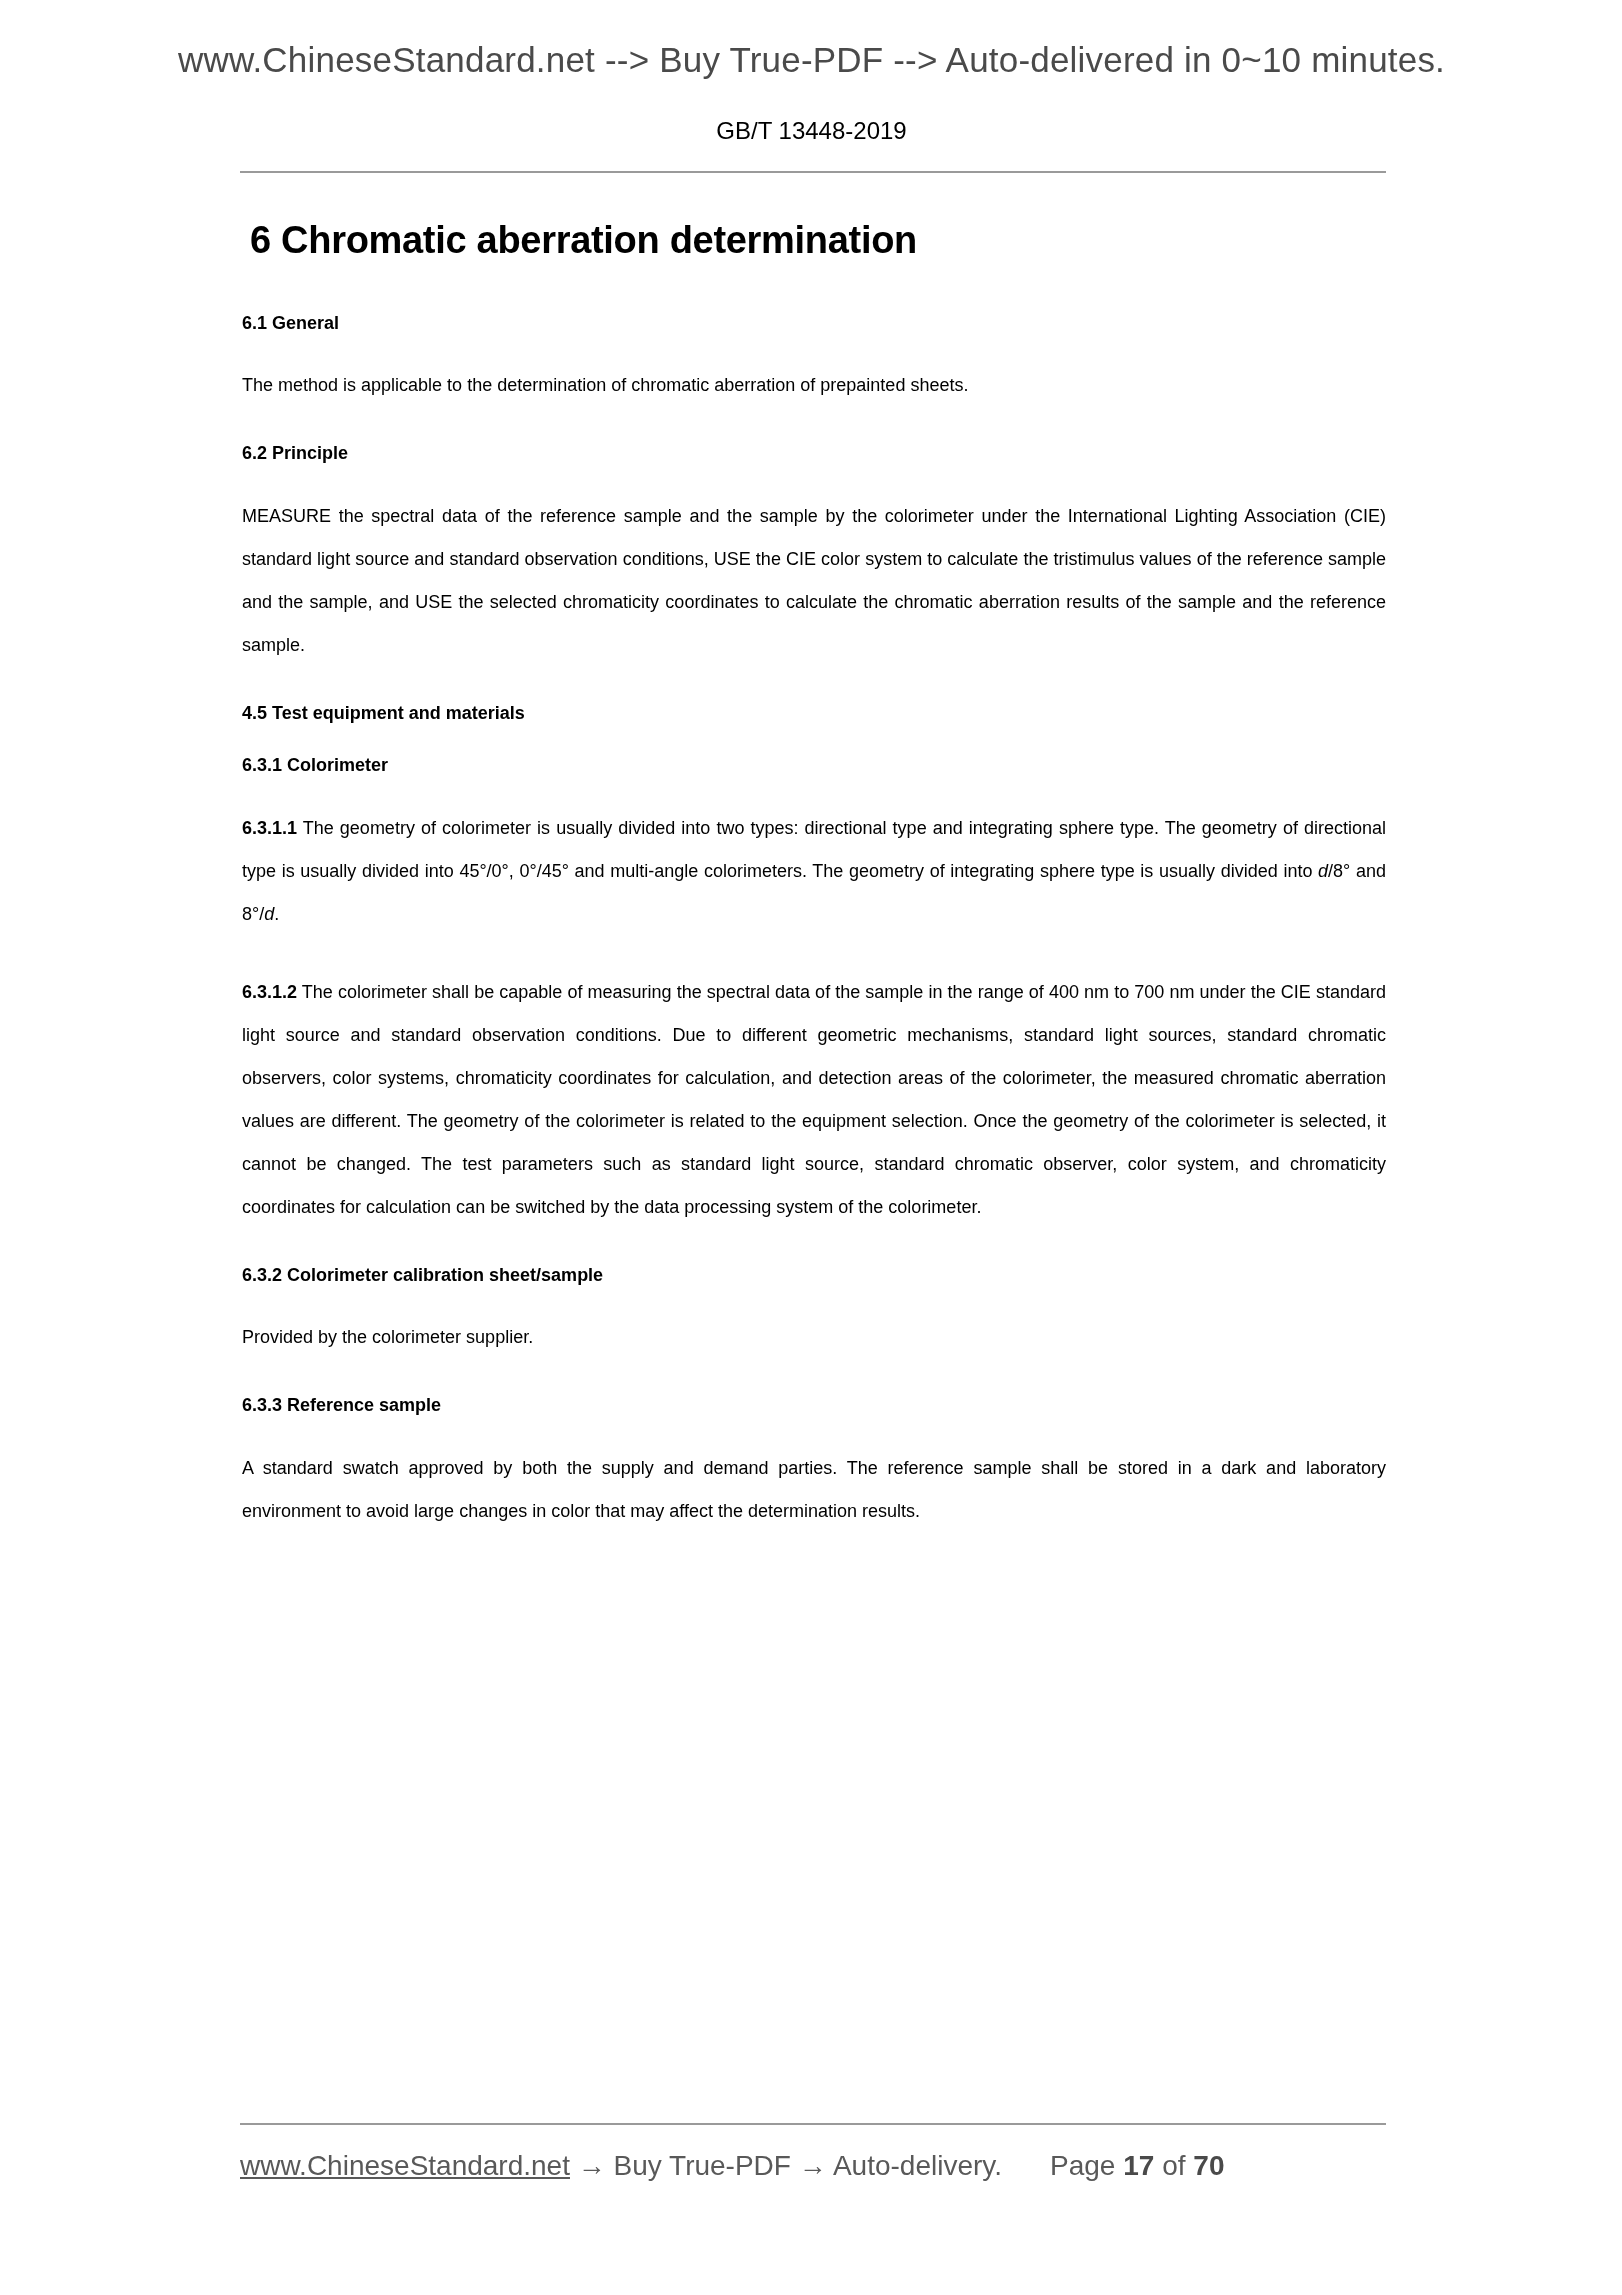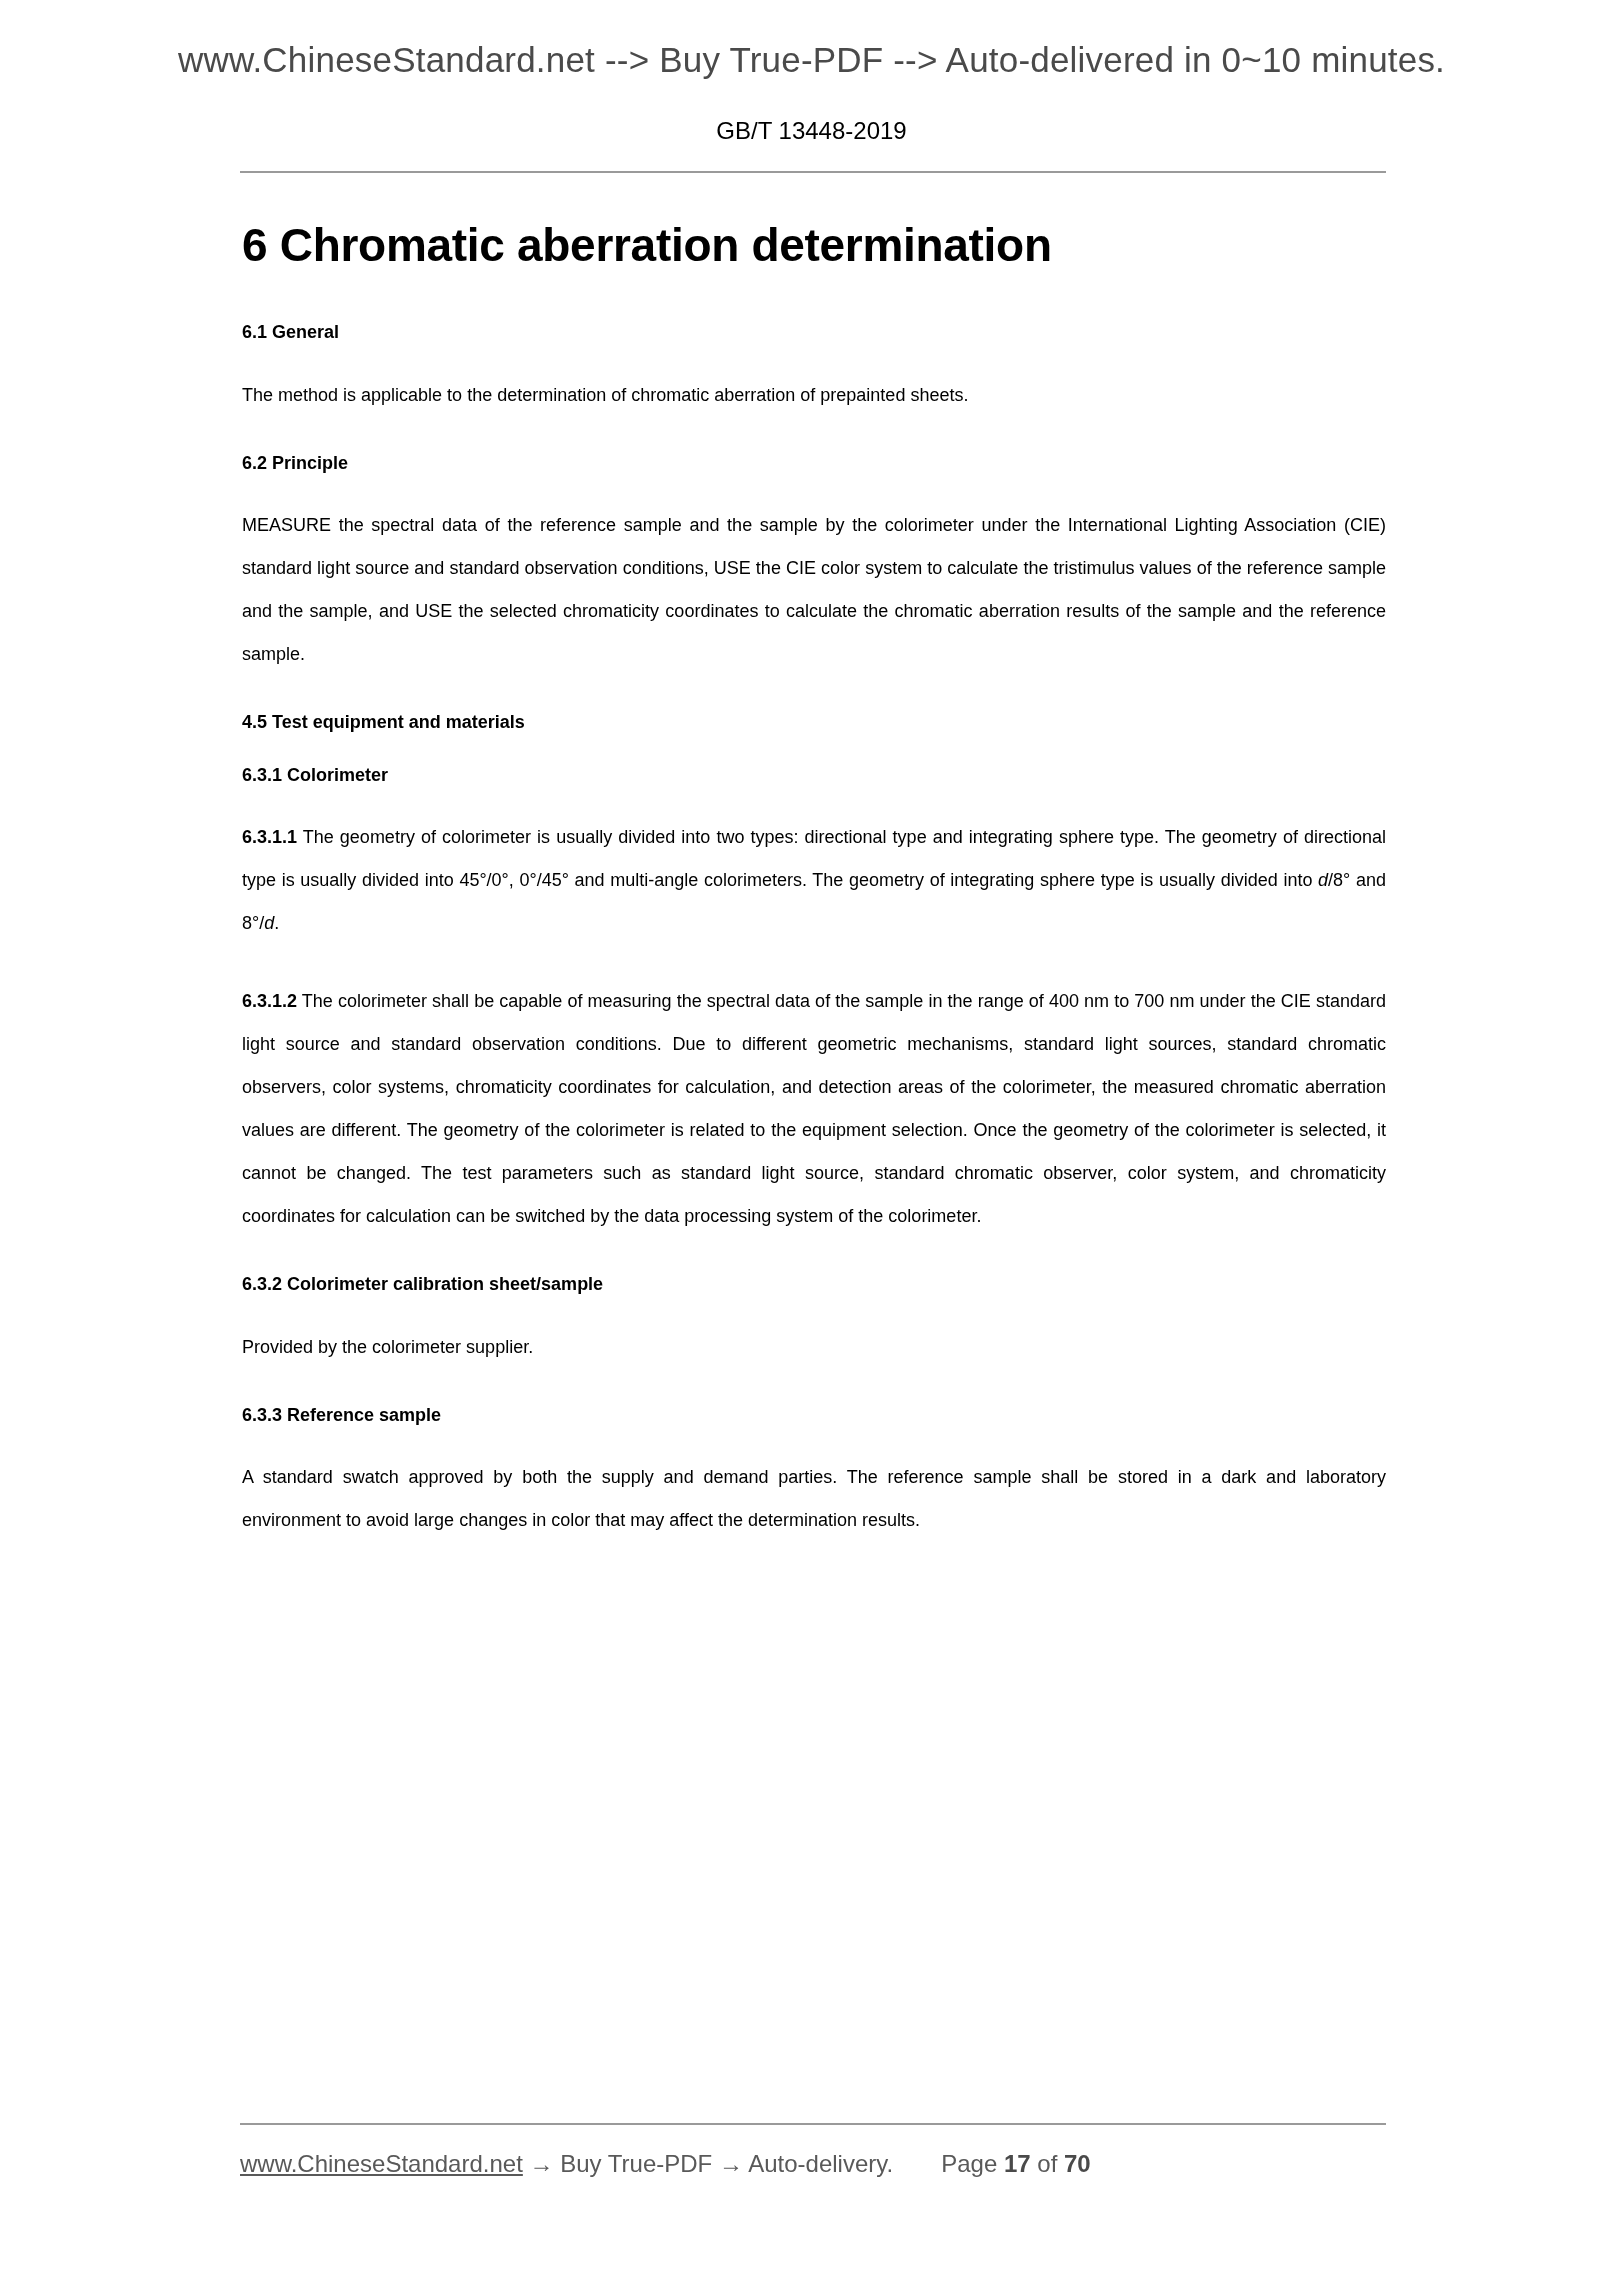--- a/index.html
+++ b/index.html
@@ -54,23 +54,23 @@
 
   
   .content {
     position: absolute;
     top: 218px;
     left: 242px;
     width: 1144px;
   }
 
   h1.doc-title {
-    font-size: 46px;
+    font-size: 38px;
     font-weight: bold;
-    margin: 0 0 48px 0;
+    margin: 0 0 48px 8px;
     line-height: 1.2;
     letter-spacing: -0.3px;
   }
 
   h2.sec {
     font-size: 18px;
     font-weight: bold;
     margin: 0 0 30px 0;
     line-height: 1.25;
   }
@@ -98,21 +98,21 @@
     width: 1146px;
     height: 1.7px;
     background: #9a9a9a;
   }
 
   .footer {
     position: absolute;
     top: 2150px;
     left: 240px;
     width: 1146px;
-    font-size: 24px;
+    font-size: 28px;
     color: #595959;
     display: flex;
     align-items: baseline;
     text-align: right;
   }
   .footer-left {
     white-space: nowrap;
   }
   .footer-site {
     text-decoration: underline;

